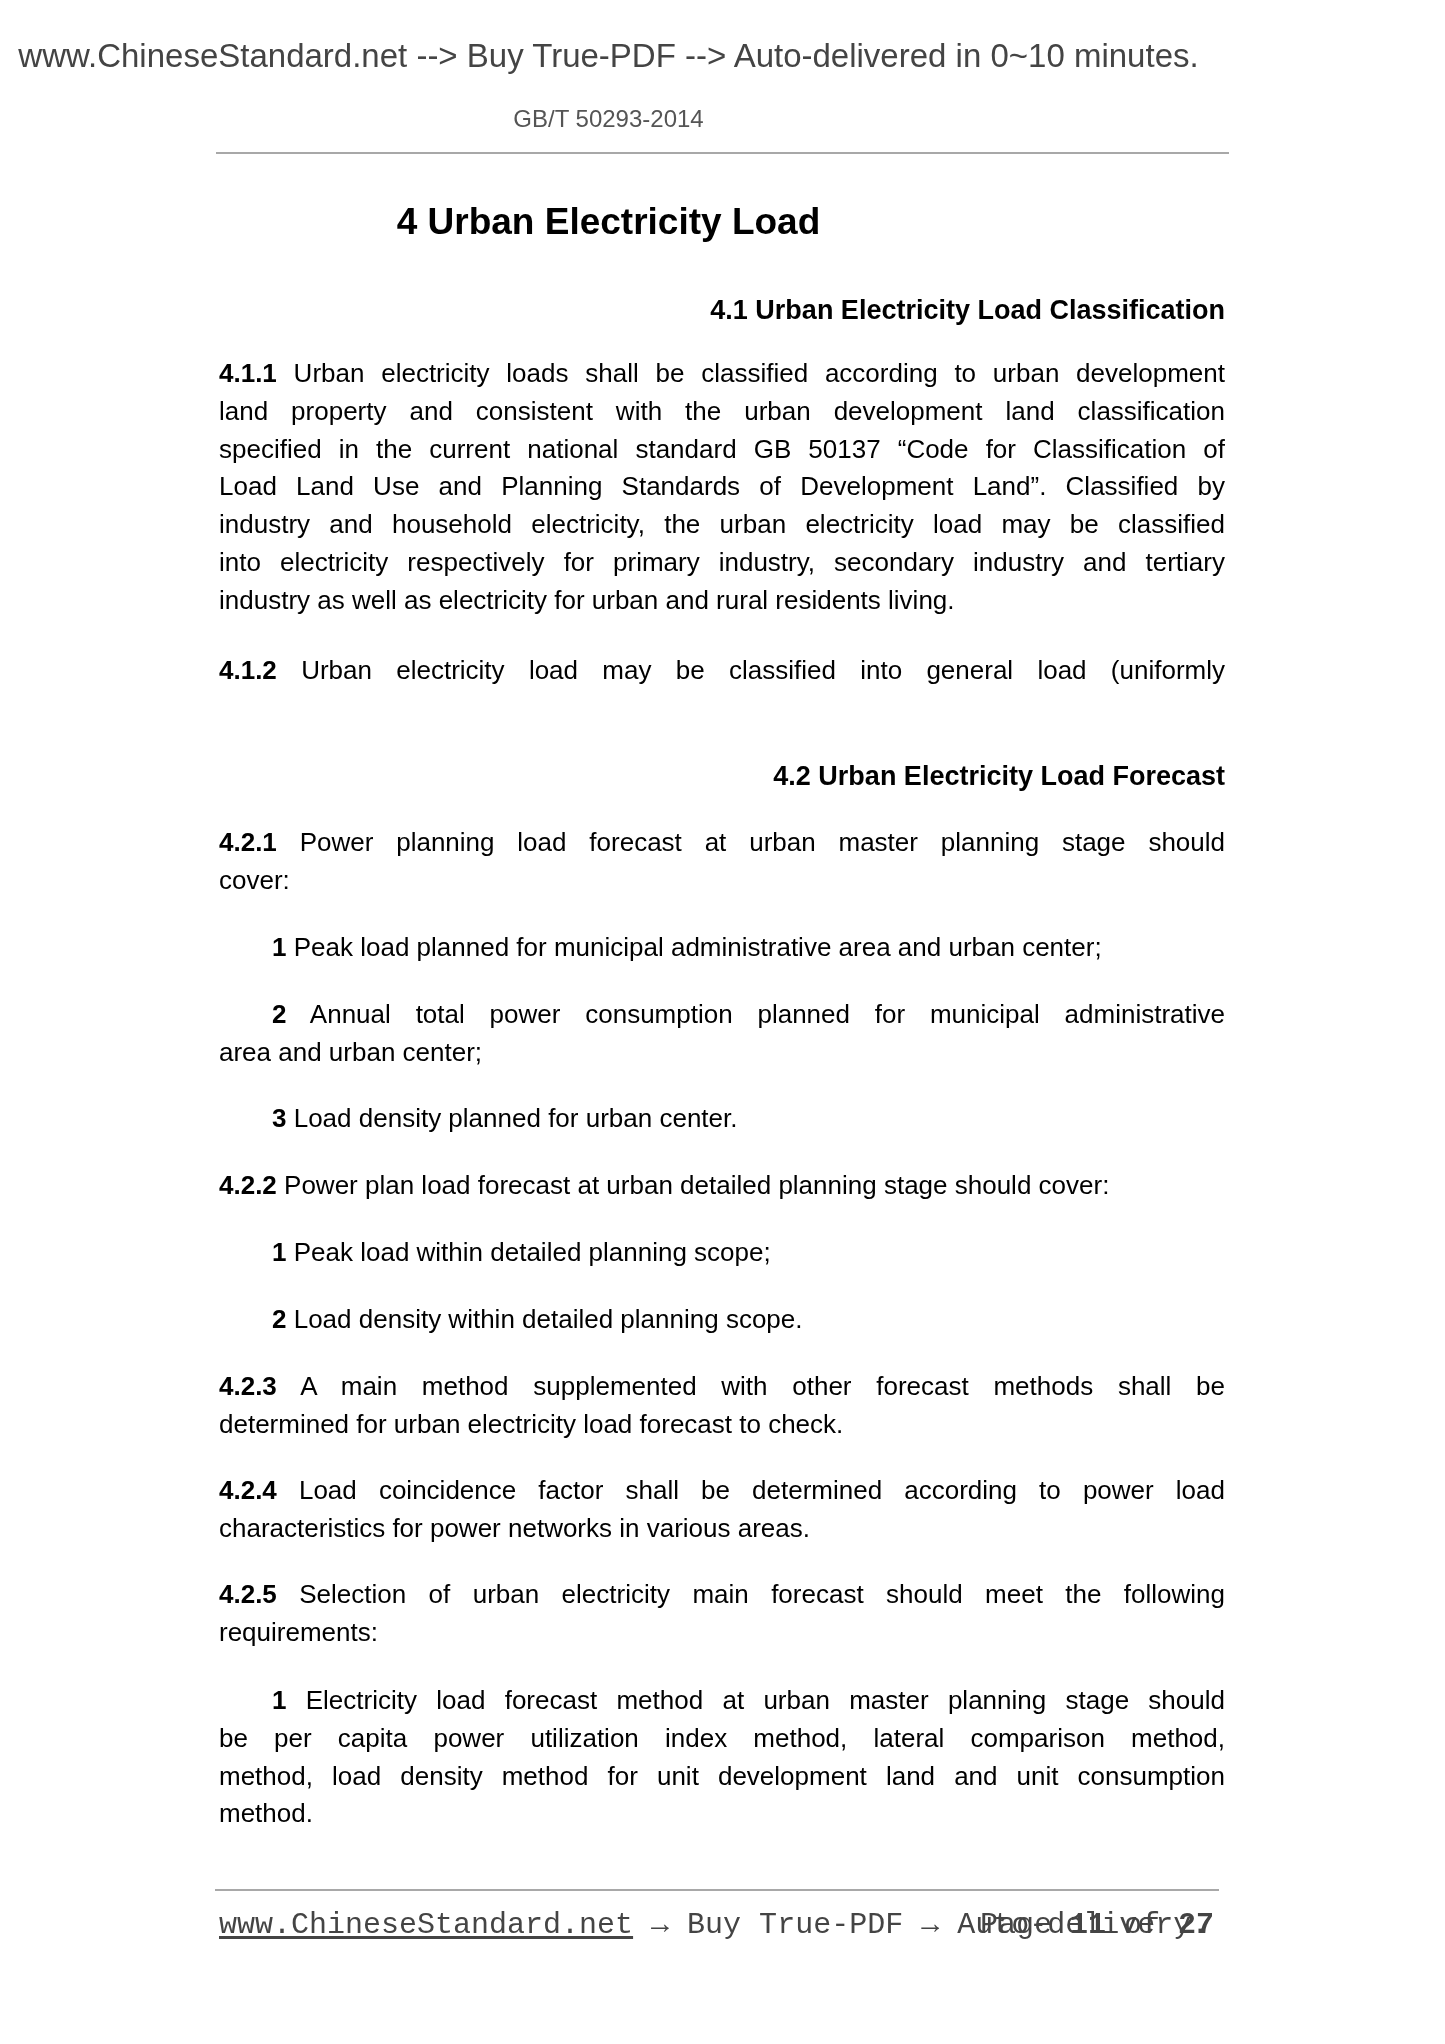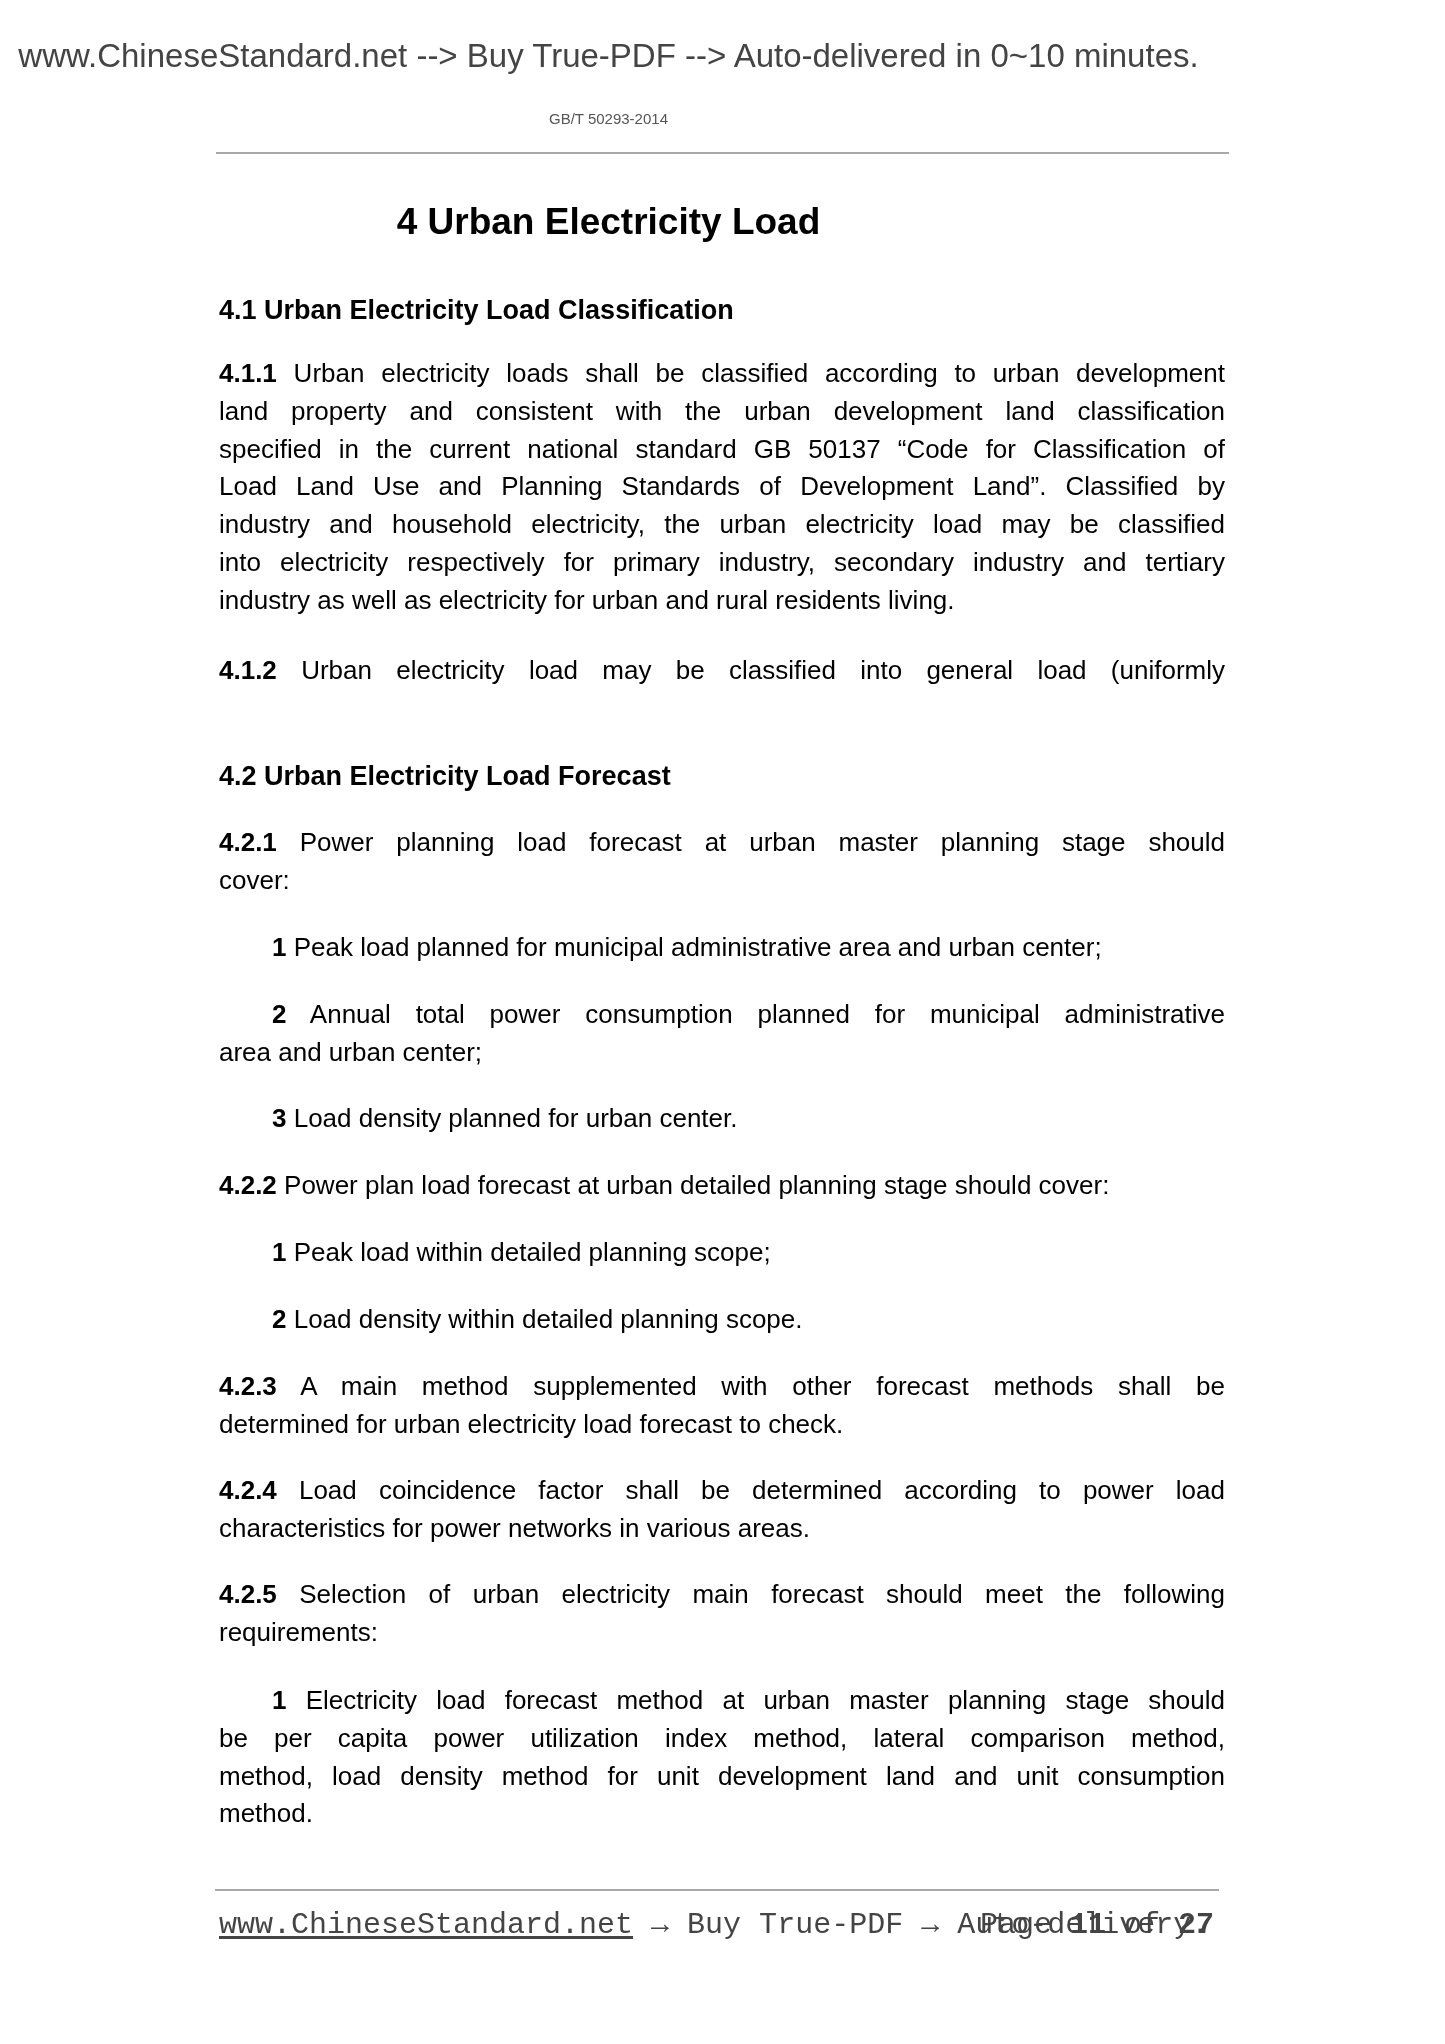--- a/index.html
+++ b/index.html
@@ -2,25 +2,25 @@
 <html><head>
 <meta charset="utf-8">
 <style>
   html, body { margin: 0; padding: 0; background: #ffffff; }
   body { width: 1445px; height: 2044px; position: relative; overflow: hidden;
          font-family: "Liberation Sans", "DejaVu Sans", sans-serif; color: #000; }
   .abs { position: absolute; }
   .center { left: 0; width: 1217px; text-align: center; white-space: nowrap; }
 
   #hdr-banner { top: 36px; font-size: 33px; line-height: 40px; color: #444444; }
-  #hdr-std { top: 104px; font-size: 15px; line-height: 30px; color: #555555; }
+  #hdr-std { top: 104px; font-size: 24px; line-height: 30px; color: #555555; }
   #hdr-rule { top: 152px; left: 216px; width: 1013px; height: 0; border-top: 2px solid #a8a8a8; }
 
   #chapter-title { top: 199px; font-size: 37px; line-height: 46px; font-weight: bold; }
-  .sec-head { font-size: 27px; line-height: 34px; font-weight: bold; left: 219px; width: 1006px; text-align: left; white-space: nowrap; }
+  .sec-head { font-size: 27px; line-height: 34px; font-weight: bold; left: 219px; width: 1006px; text-align: right; white-space: nowrap; }
   #sec-41 { top: 293px; }
   #sec-42 { top: 759px; }
 
   .para { left: 219px; width: 1006px; font-size: 26px; line-height: 37.8px; }
   .line { display: block; height: 37.8px; white-space: nowrap; text-align: left; }
   .line.j { text-align: justify; text-align-last: justify; white-space: normal; overflow: hidden; }
   .ind { padding-left: 53px; }
   b { font-weight: bold; }
 
   #p-411 { top: 355px; }

